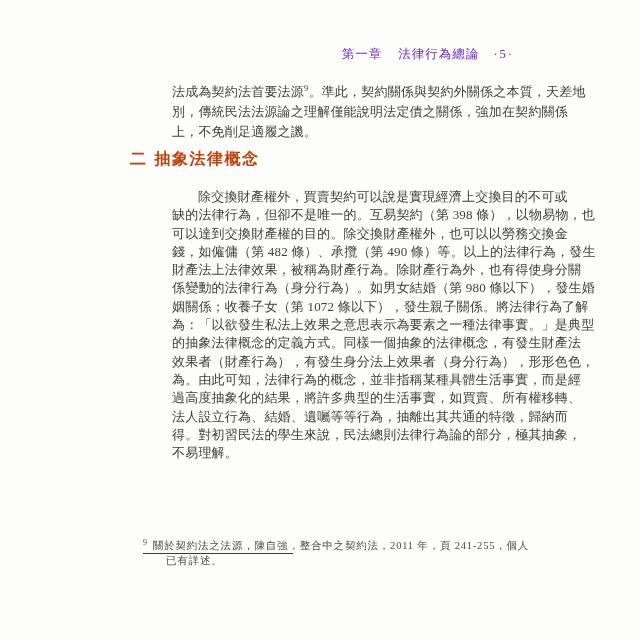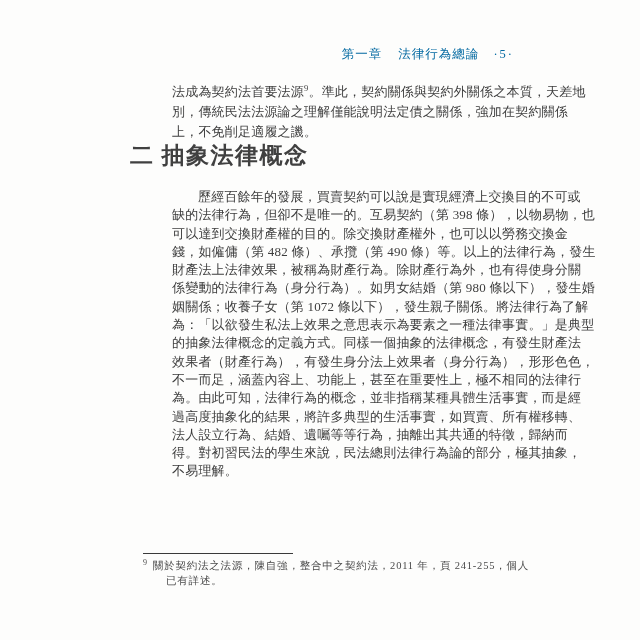--- a/index.html
+++ b/index.html
@@ -16,21 +16,21 @@
     font-family: "Liberation Serif", "DejaVu Serif", serif;
     color: #3d3d3d;
   }
   .running-header {
     position: absolute;
     top: 46px;
     left: 130px;
     width: 384px;
     text-align: right;
     font-size: 12.5px;
-    color: #0369a1;
+    color: #6d28d9;
     letter-spacing: 1px;
     white-space: nowrap;
   }
   .running-header .chapter { margin-right: 12px; }
   .running-header .pageno { margin-left: 10px; letter-spacing: 2px; }
   .body-block {
     position: absolute;
     left: 130px;
     width: 392px;
     margin-left: 42px;
@@ -48,40 +48,40 @@
   .para-main .text-line, .para-dev .text-line { line-height: 18.3px; }
   .indent { text-indent: 26px; }
   sup.fn-ref {
     font-size: 8.5px;
     vertical-align: super;
     line-height: 0;
     color: #3d3d3d;
   }
   .section-heading {
     position: absolute;
-    top: 140px;
+    top: 149px;
     left: 130px;
-    font-size: 23px;
+    font-size: 16px;
     font-weight: 700;
-    color: #404040;
+    color: #c2410c;
     letter-spacing: 1.5px;
     white-space: nowrap;
   }
   .section-heading .h-num { margin-right: 7px; }
   .footnote-rule {
     position: absolute;
     top: 553px;
     left: 143px;
     width: 150px;
     height: 0;
     border-top: 1.5px solid #3a3a3a;
   }
   .footnote {
     position: absolute;
-    top: 558px;
+    top: 538px;
     left: 143px;
     width: 400px;
     font-size: 10.5px;
     line-height: 15px;
     color: #4a4a4a;
     letter-spacing: 0.8px;
   }
   .footnote .fn-marker {
     font-size: 8px;
     vertical-align: super;
@@ -112,31 +112,30 @@
     </div>
     <div class="text-line">別，傳統民法法源論之理解僅能說明法定債之關係，強加在契約關係</div>
     <div class="text-line">上，不免削足適履之譏。</div>
   </div>
 
   <div class="section-heading">
     <span class="h-num">二</span><span>抽象法律概念</span>
   </div>
 
   <div class="body-block para-main">
-    <div class="text-line indent">歷經百餘年的發展，買賣契約可以說是實現經濟上交換目的不可或</div>
+    <div class="text-line indent">除交換財產權外，買賣契約可以說是實現經濟上交換目的不可或</div>
     <div class="text-line">缺的法律行為，但卻不是唯一的。互易契約（第 398 條），以物易物，也</div>
     <div class="text-line">可以達到交換財產權的目的。除交換財產權外，也可以以勞務交換金</div>
     <div class="text-line">錢，如僱傭（第 482 條）、承攬（第 490 條）等。以上的法律行為，發生</div>
     <div class="text-line">財產法上法律效果，被稱為財產行為。除財產行為外，也有得使身分關</div>
     <div class="text-line">係變動的法律行為（身分行為）。如男女結婚（第 980 條以下），發生婚</div>
     <div class="text-line">姻關係；收養子女（第 1072 條以下），發生親子關係。將法律行為了解</div>
     <div class="text-line">為：「以欲發生私法上效果之意思表示為要素之一種法律事實。」是典型</div>
     <div class="text-line">的抽象法律概念的定義方式。同樣一個抽象的法律概念，有發生財產法</div>
     <div class="text-line">效果者（財產行為），有發生身分法上效果者（身分行為），形形色色，</div>
-    <div class="text-line">不一而足，涵蓋內容上、功能上，甚至在重要性上，極不相同的法律行</div>
     <div class="text-line">為。由此可知，法律行為的概念，並非指稱某種具體生活事實，而是經</div>
     <div class="text-line">過高度抽象化的結果，將許多典型的生活事實，如買賣、所有權移轉、</div>
     <div class="text-line">法人設立行為、結婚、遺囑等等行為，抽離出其共通的特徵，歸納而</div>
     <div class="text-line">得。對初習民法的學生來說，民法總則法律行為論的部分，極其抽象，</div>
     <div class="text-line">不易理解。</div>
   </div>
 
 
   <div class="footnote-rule"></div>
   <div class="footnote">

